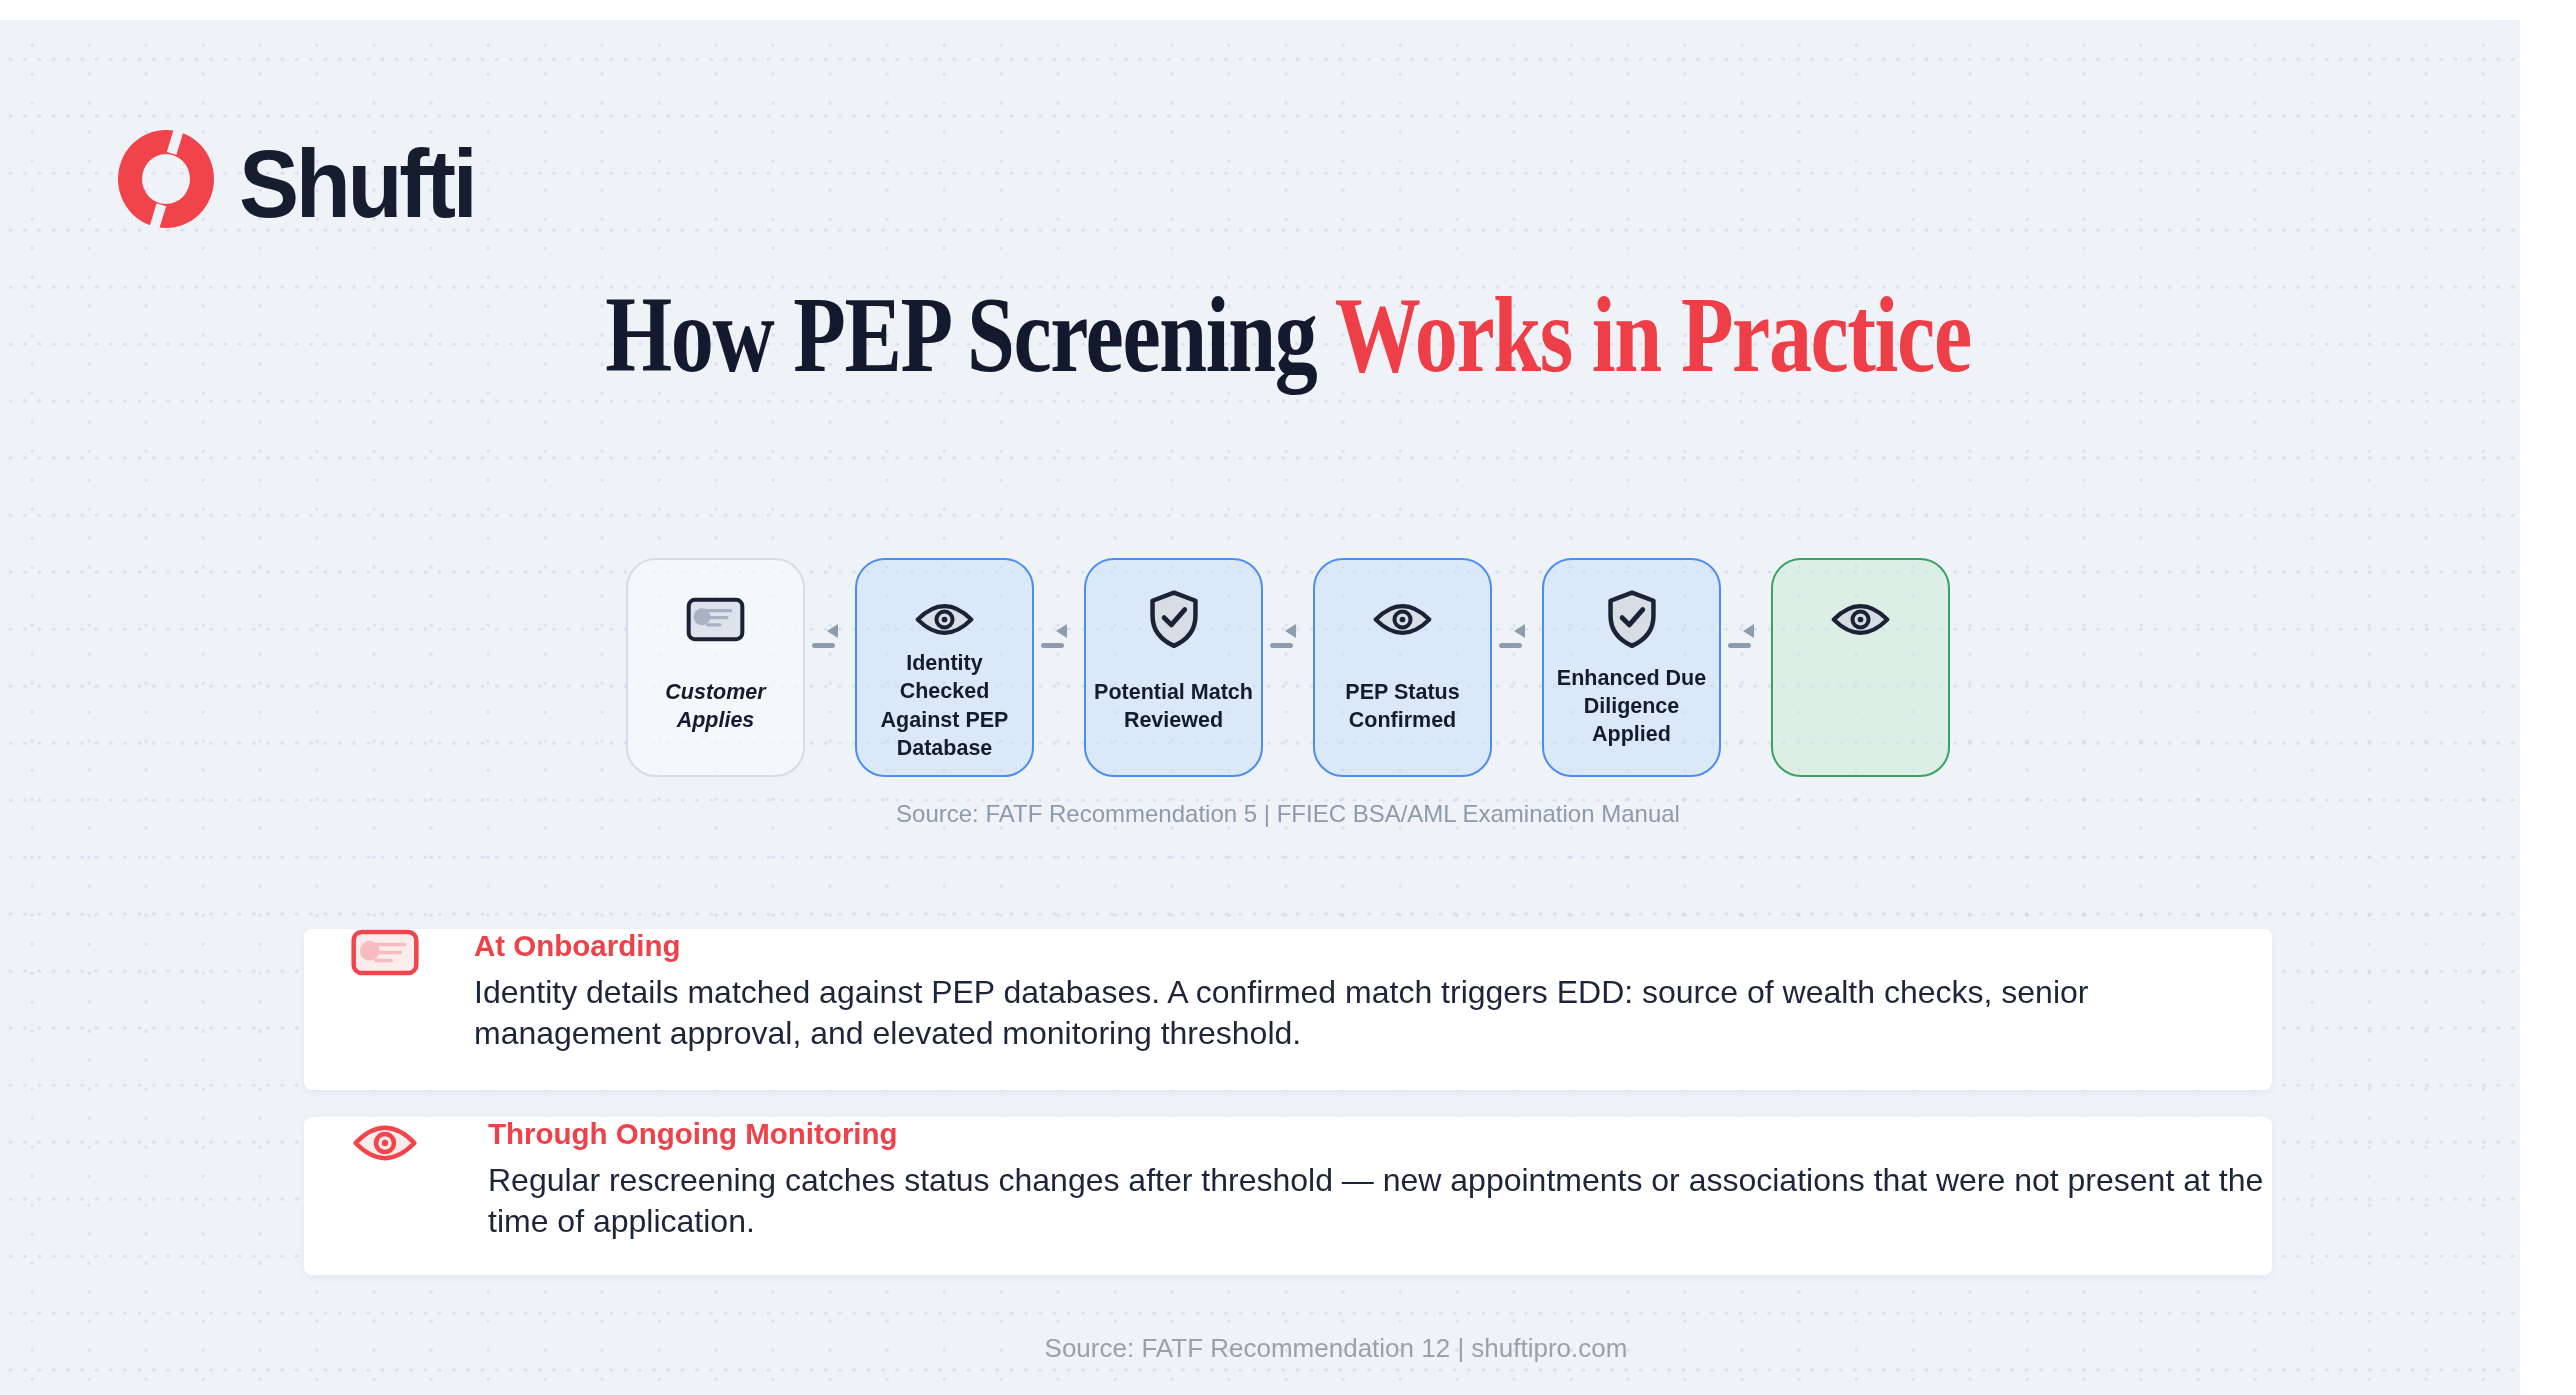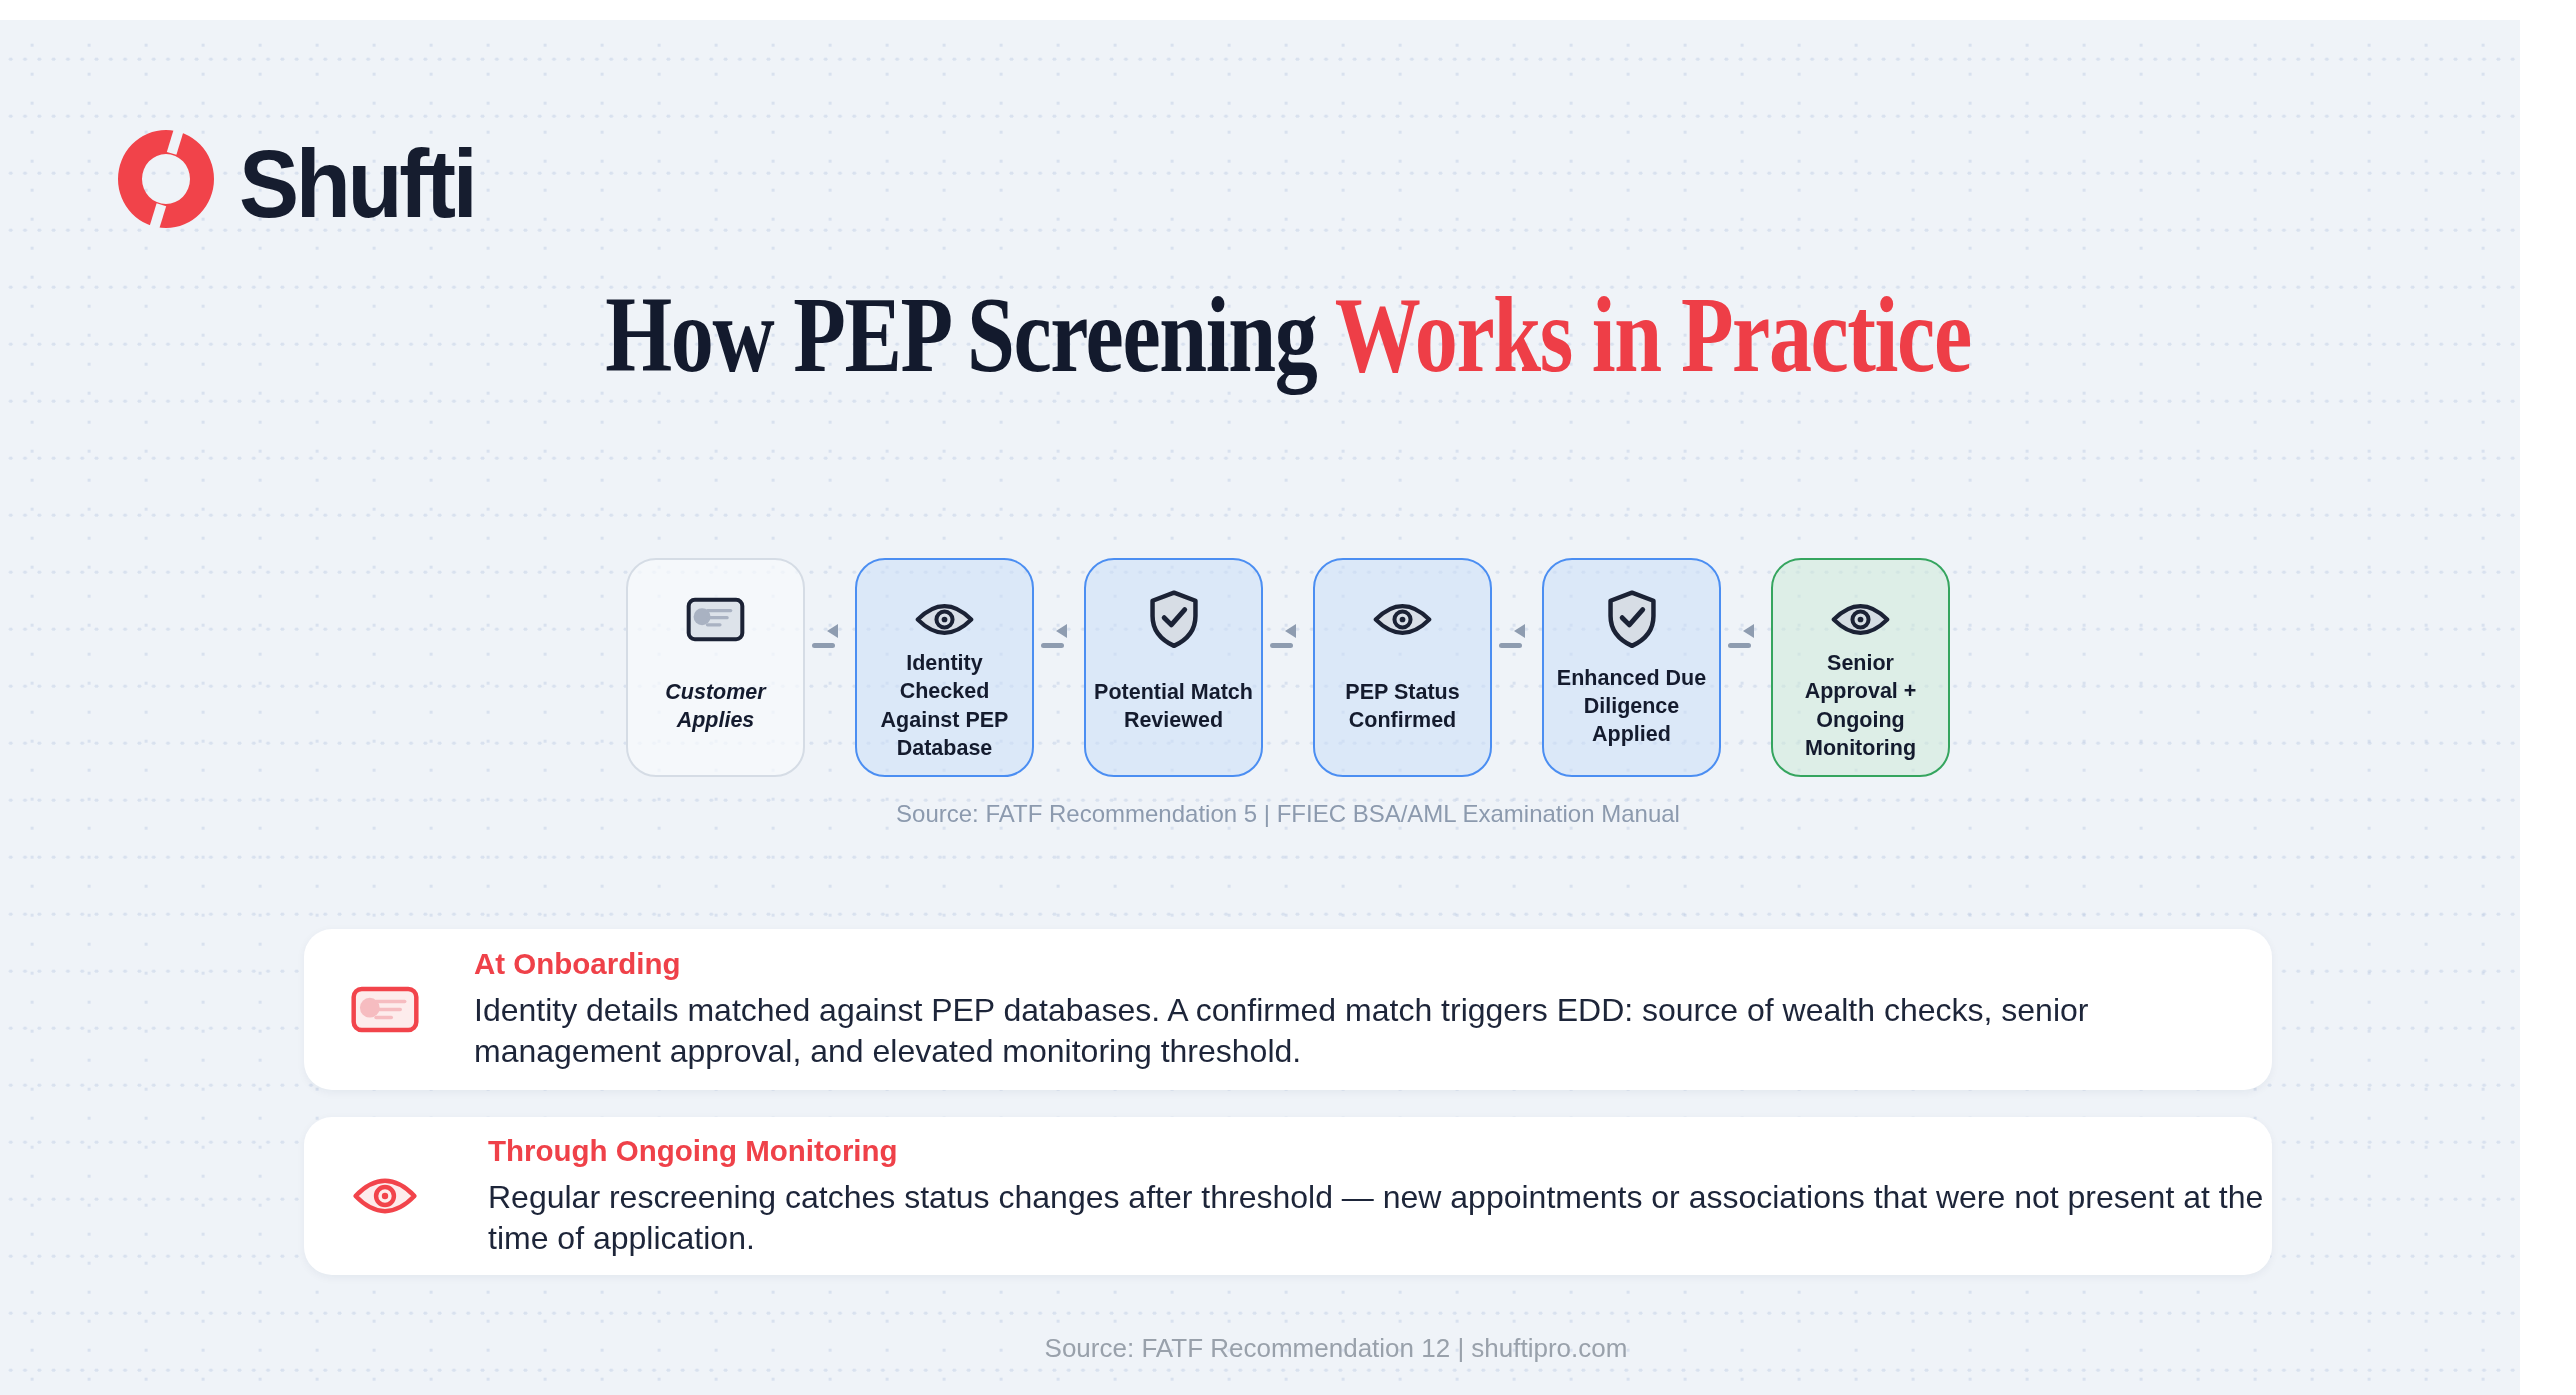--- a/index.html
+++ b/index.html
@@ -63,23 +63,23 @@
                      border-radius:2.7px; background:#8e9cb0; }
 
   .flow-source {
     position:absolute; left:0; top:780px; width:2576px; text-align:center;
     font-size:24px; color:#8c9aae;
   }
 
   
   .info-card {
     position:absolute; left:304px; width:1968px; box-sizing:border-box;
-    background:#ffffff; border-radius:28px;
+    background:#ffffff; border-radius:8px;
     box-shadow:0 2.7px 9px rgba(25,45,85,0.05);
-    display:flex; align-items:center; padding-left:43px;
+    display:flex; align-items:flex-start; padding-left:43px;
   }
   .info-a { top:909px; height:161px; }
   .info-b { top:1097px; height:158px;gap:14px; }
   .info-icon { width:75px; display:flex; justify-content:center; flex-shrink:0; }
   .info-text { margin-left:52px; width:1798px; }
   .info-heading { font-size:29.5px; font-weight:bold; color:#ef4149; margin-bottom:9px; }
   .info-body { font-size:32px; color:#1d2539; line-height:41px; }
 
   
   .footer-source {
@@ -196,24 +196,20 @@
       </div>
 
     <div class="step-card variant-green">
       <div class="step-icon">
         <svg width="59" height="47" viewBox="0 0 66 52">
           <path d="M3,26 Q33,-4 63,26 Q33,56 3,26 Z" fill="#d5dde3" stroke="#1b2235" stroke-width="4.5" stroke-linejoin="round"></path>
           <circle cx="33" cy="26" r="9" fill="#d5dde3" stroke="#1b2235" stroke-width="4.5"></circle>
           <circle cx="33" cy="26" r="3.2" fill="#1b2235"></circle>
         </svg>
       </div>
-      <div class="step-label">Senior
-Approval +
-Ongoing
-Monitoring</div>
     </div>
 
   </div>
 
   <div class="flow-source">Source: FATF Recommendation 5 | FFIEC BSA/AML Examination Manual</div>
 
   <div class="info-card info-a">
     <div class="info-icon">
       <svg width="68" height="47" viewBox="0 0 76 52">
         <rect x="3" y="3" width="70" height="46" rx="9" fill="#fdecec" stroke="#f2444b" stroke-width="5"></rect>

